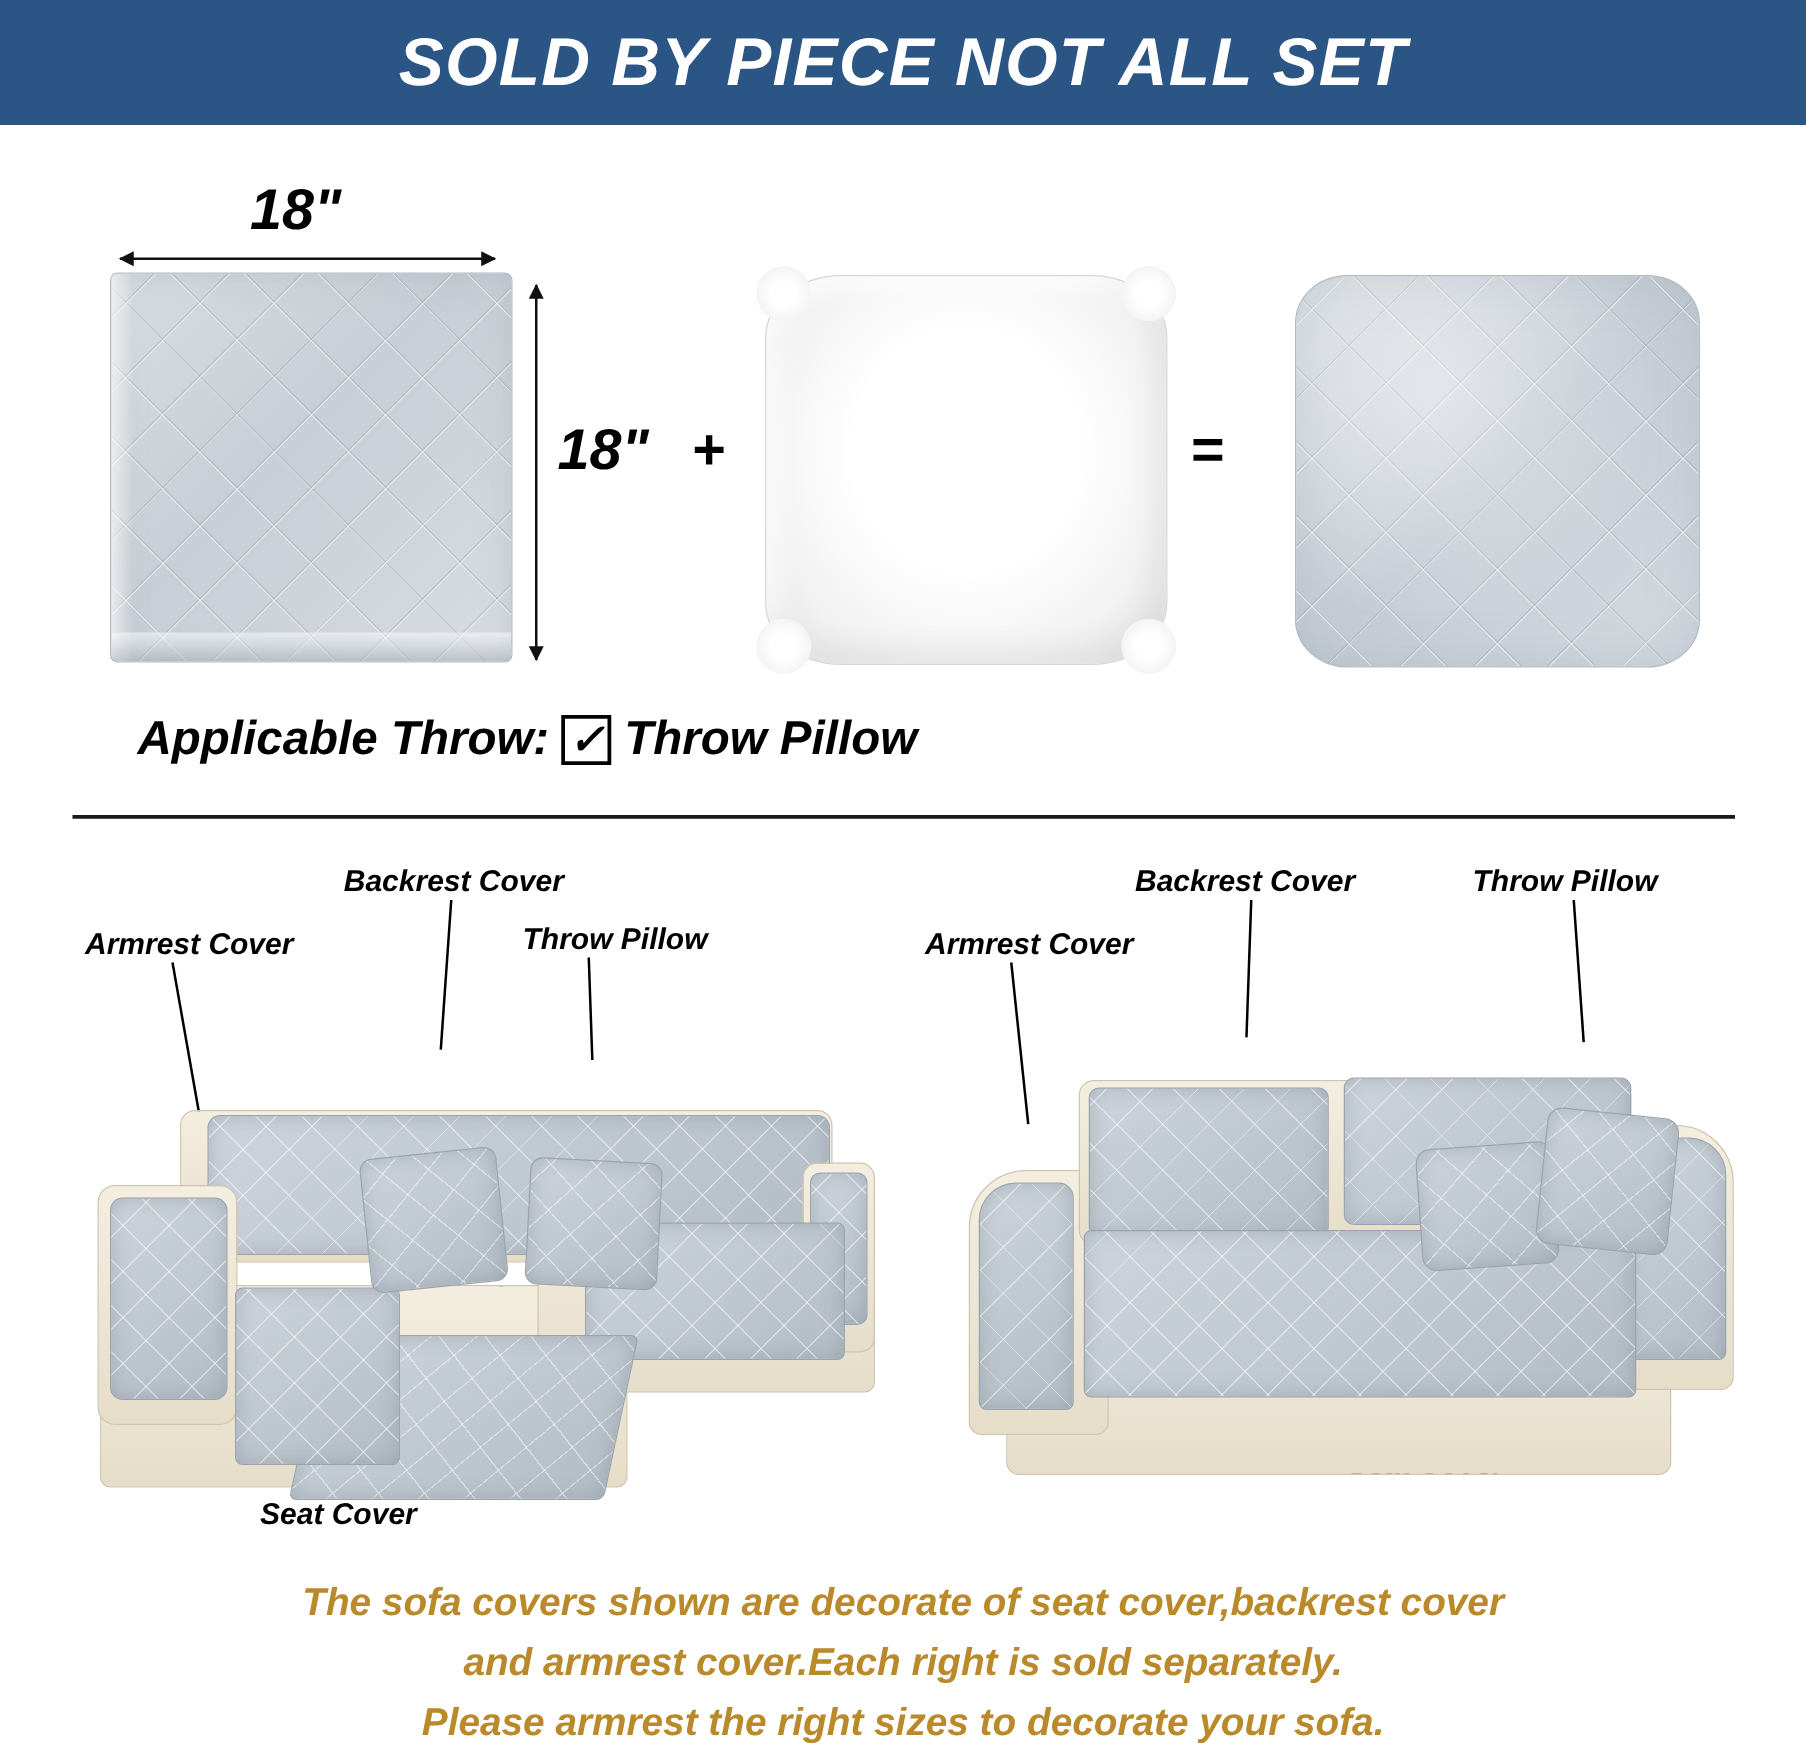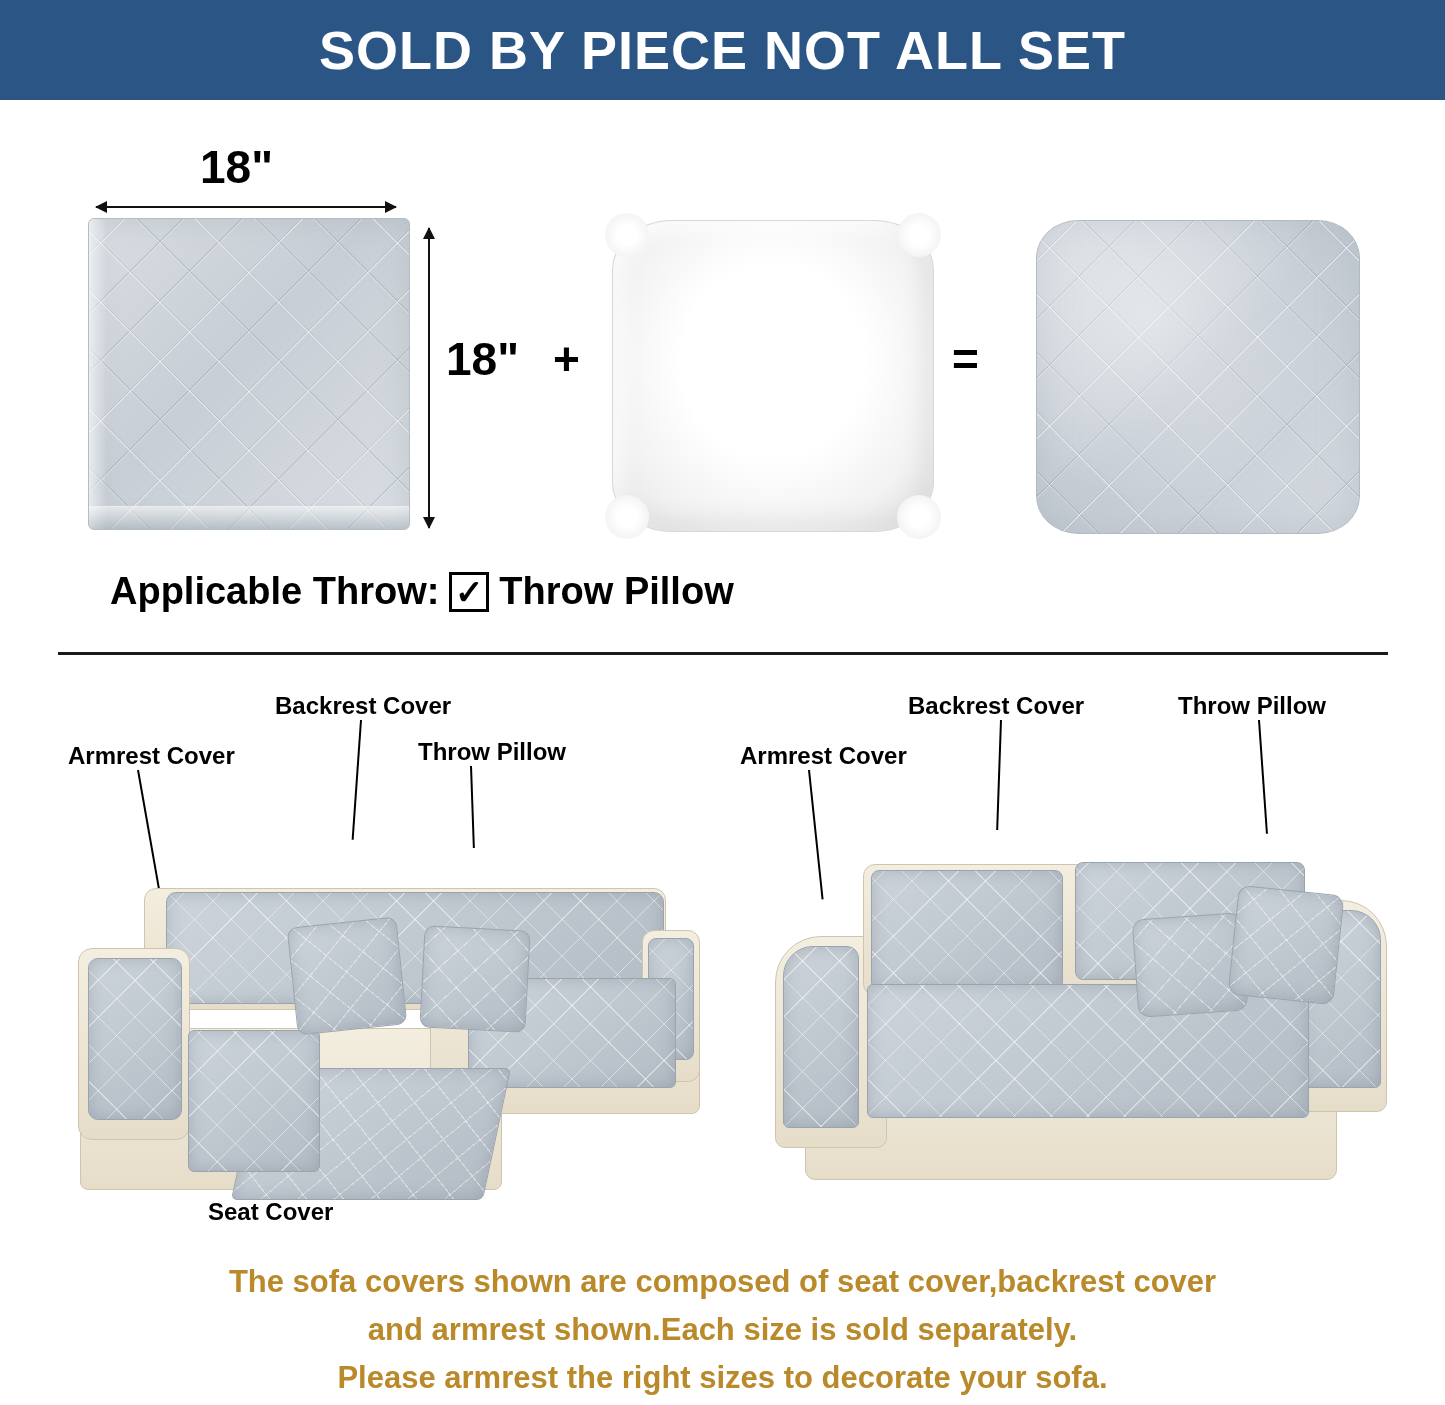--- a/index.html
+++ b/index.html
@@ -3,21 +3,21 @@
 <meta charset="utf-8">
 <style>
   html,body{margin:0;padding:0;}
   body{
     width:1445px;height:1405px;
     background:#ffffff;
     font-family:"Liberation Sans", sans-serif;
     overflow:hidden;
     position:relative;
   }
-  .page{position:relative;width:1160px;height:1405px;}
+  .page{position:relative;width:1160px;height:1405px;font-style:italic;}
 
   
   .banner{
     position:absolute;left:0;top:0;width:1445px;height:100px;
     background:#2a5584;
     display:flex;align-items:center;justify-content:center;
   }
   .banner-title{
     color:#ffffff;font-size:54px;font-weight:bold;letter-spacing:1px;
     white-space:nowrap;
@@ -312,18 +312,18 @@
           <div class="q"></div>
         </div>
       <div class="grey-panel" style="position:absolute;left:498px;top:112px;width:104px;height:108px;border-radius:12px;transform:rotate(6deg);">
           <div class="q"></div>
         </div>
     </div>
 
   </div>
 
   <div class="footer">
-    <div>The sofa covers shown are composed of seat cover,backrest cover</div>
-    <div>and armrest shown.Each size is sold separately.</div>
+    <div>The sofa covers shown are decorate of seat cover,backrest cover</div>
+    <div>and armrest cover.Each right is sold separately.</div>
     <div>Please armrest the right sizes to decorate your sofa.</div>
   </div>
 
 </div>
 
 </body></html>

